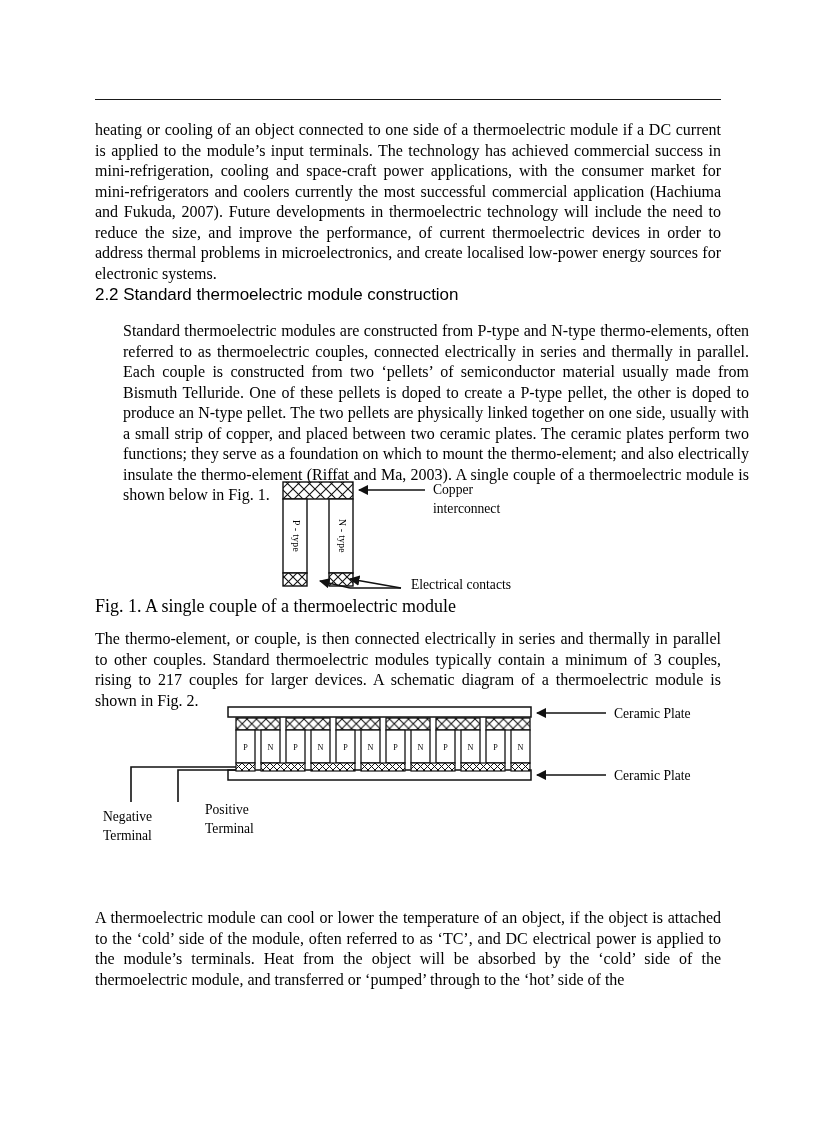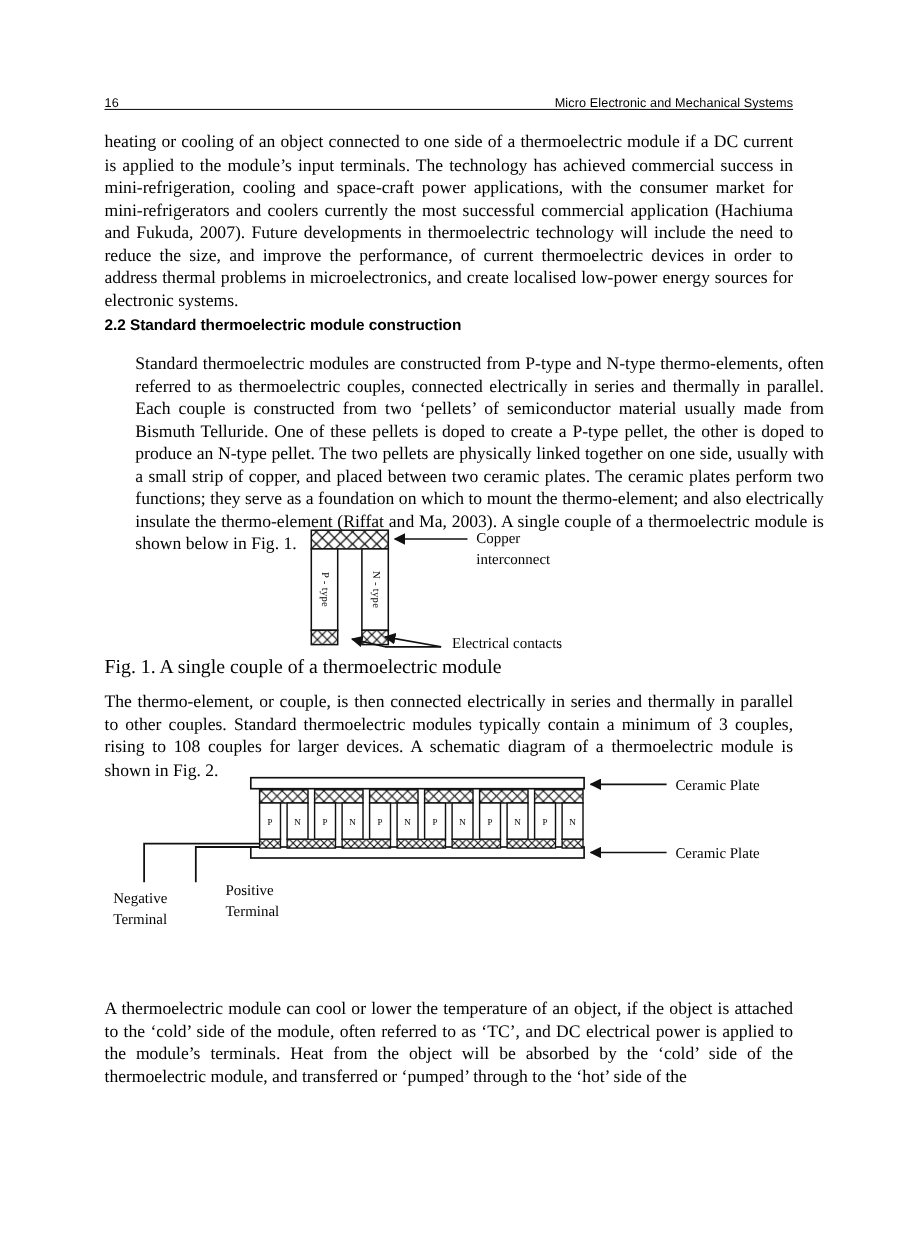--- a/index.html
+++ b/index.html
@@ -60,22 +60,22 @@
     text-justify: inter-word;
     -webkit-hyphens: none;
     hyphens: none;
     font-family: "Liberation Serif", serif;
   }
   p.body.last-left { text-align-last: left; }
 
   h2.sec {
     margin: 0;
     font-family: "Liberation Sans", sans-serif;
-    font-size: 14px;
-    font-weight: bold;
+    font-size: 17px;
+    font-weight: normal;
     line-height: 18px;
     letter-spacing: -0.05px;
   }
 
   p.caption {
     margin: 0;
     font-size: 18px;
     line-height: 20.5px;
     text-align: left;
   }
@@ -112,24 +112,20 @@
     font-size: 9.6px;
     fill: #000;
     letter-spacing: 0.3px;
   }
 </style>
 </head>
 <body>
 
 <div class="page">
 
-  <div class="header">
-    <span>16</span>
-    <span>Micro Electronic and Mechanical Systems</span>
-  </div>
   <div class="header-rule"></div>
 
   <div class="col" style="top:120px;">
     <p class="body last-left">heating or cooling of an object connected to one side of a thermoelectric module if a DC current is applied to the module’s input terminals. The technology has achieved commercial success in mini-refrigeration, cooling and space-craft power applications, with the consumer market for mini-refrigerators and coolers currently the most successful commercial application (Hachiuma and Fukuda, 2007). Future developments in thermoelectric technology will include the need to reduce the size, and improve the performance, of current thermoelectric devices in order to address thermal problems in microelectronics, and create localised low-power energy sources for electronic systems.</p>
   </div>
 
   <div class="col" style="top:286px;">
     <h2 class="sec">2.2 Standard thermoelectric module construction</h2>
   </div>
   <div class="col" style="top:321px;margin-left:28px;">
@@ -186,21 +182,21 @@
       </g>
       <text class="fig-label" x="316" y="111">Electrical contacts</text>
     </svg>
   </div>
 
   <div class="col" style="top:596px;">
     <p class="caption">Fig. 1. A single couple of a thermoelectric module</p>
   </div>
 
   <div class="col" style="top:629px;">
-    <p class="body last-left">The thermo-element, or couple, is then connected electrically in series and thermally in parallel to other couples. Standard thermoelectric modules typically contain a minimum of 3 couples, rising to 108 couples for larger devices. A schematic diagram of a thermoelectric module is shown in Fig. 2.</p>
+    <p class="body last-left">The thermo-element, or couple, is then connected electrically in series and thermally in parallel to other couples. Standard thermoelectric modules typically contain a minimum of 3 couples, rising to 217 couples for larger devices. A schematic diagram of a thermoelectric module is shown in Fig. 2.</p>
   </div>
 
   <div id="figure2">
     <svg class="fig-svg" width="626" height="148" viewBox="0 0 626 148" xmlns="http://www.w3.org/2000/svg">
       <defs>
         <pattern id="xhatch2" width="9.5" height="9.5" patternUnits="userSpaceOnUse">
           <rect width="9.5" height="9.5" fill="#ffffff"></rect>
           <path d="M0,0 L9.5,9.5 M9.5,0 L0,9.5" stroke="#111" stroke-width="1.05" fill="none"></path>
         </pattern>
         <pattern id="xhatch2s" width="7" height="7" patternUnits="userSpaceOnUse">

